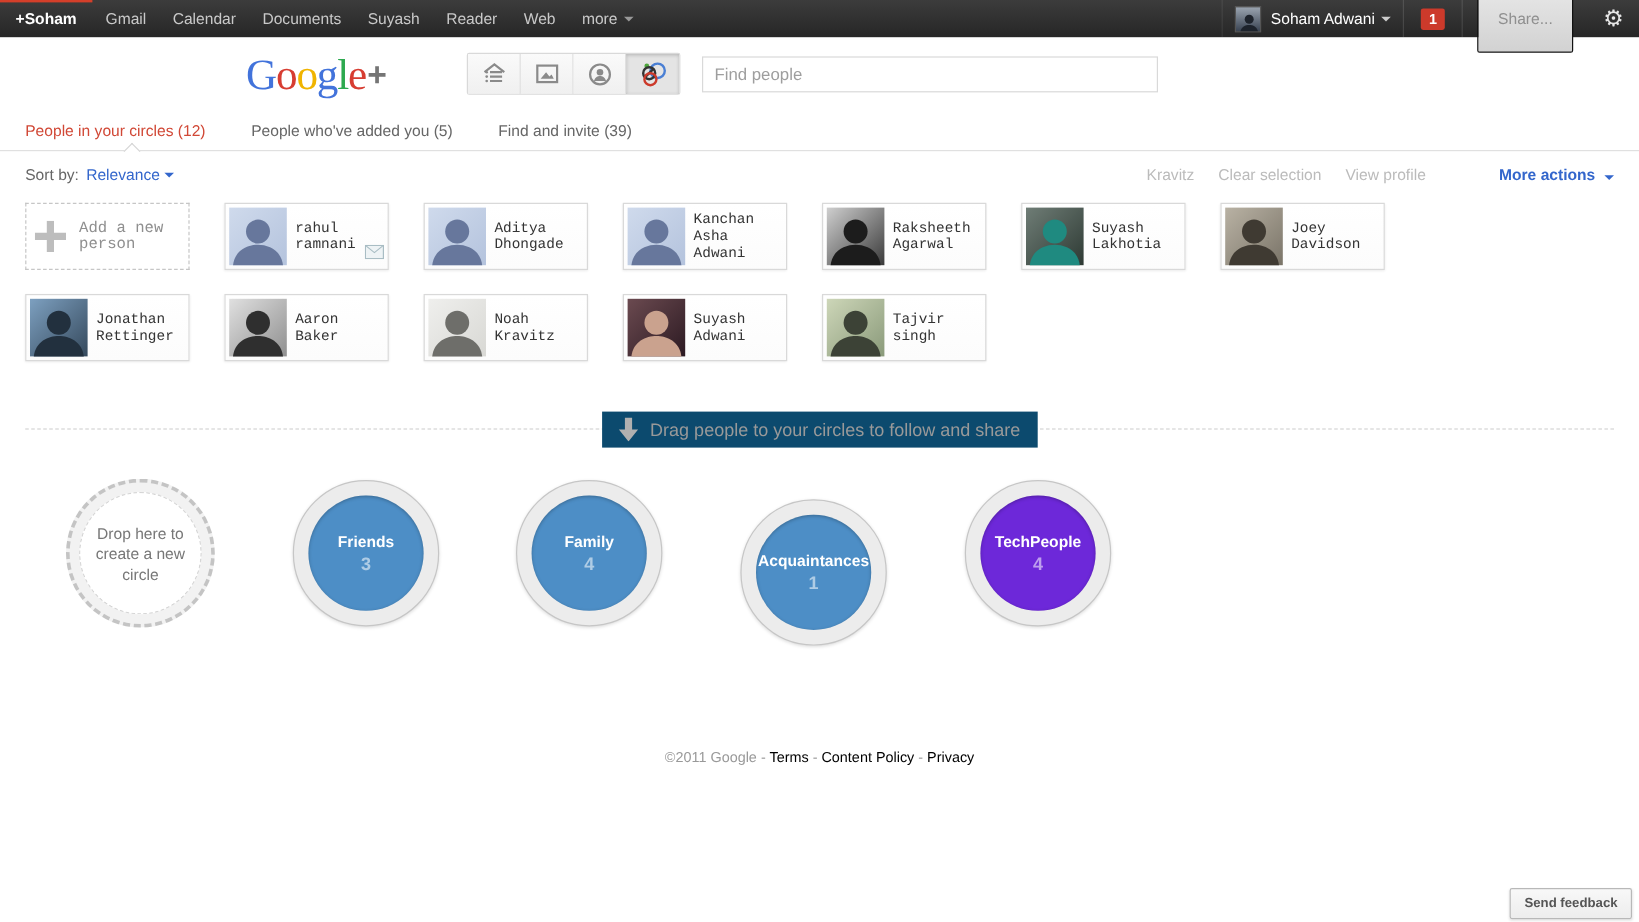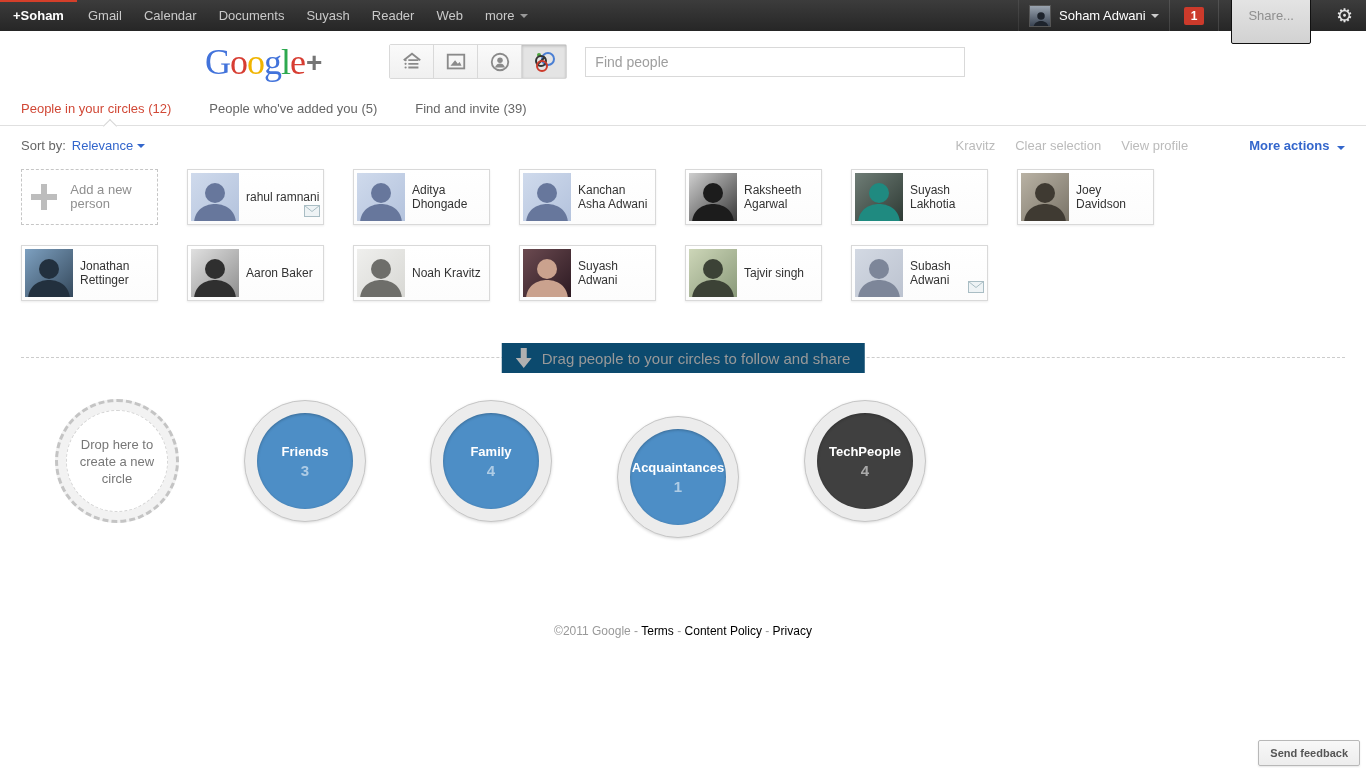--- a/index.html
+++ b/index.html
@@ -50,21 +50,21 @@
   .action-disabled { color:#bbb; cursor:default; }
   .action-more { color:#3366cc; font-weight:bold; cursor:pointer;margin-left:41px; }
 
   
   .cards { padding:8px 0 0 21px; display:flex; flex-wrap:wrap; width:1345px; }
   .card { width:137px; height:56px; border:1px solid #d9d9d9; background:linear-gradient(#fff,#fcfcfc); box-shadow:0 1px 2px rgba(0,0,0,.08); margin:0 29px 20px 0; display:flex; align-items:center; padding:3px; cursor:pointer; position:relative; }
   .card-add { width:137px; height:56px; border:1px dashed #c6c6c6; margin:0 29px 20px 0; display:flex; align-items:center; padding:3px; cursor:pointer; color:#8f8f8f; font-size:13px; }
   .card-add .plus-icon { width:48px; display:flex; justify-content:center; }
   .avatar { width:48px; height:48px; flex:none; overflow:hidden; position:relative; }
   .avatar svg { position:absolute; bottom:-3px; left:0; }
-  .card-name { font-size:12px; color:#333; line-height:14px; padding-left:7px; word-break:break-word; }
+  .card-name { font-size:12px; color:#333; line-height:14px; padding-left:7px; word-break:break-word;font-family:Liberation Mono, monospace; }
   .mail-badge { position:absolute; right:3px; bottom:3px; }
 
   
   .dragrow { position:relative; margin:22px 21px 0 21px; height:30px; }
   .dragrow::before { content:""; position:absolute; left:0; right:0; top:14px; border-top:1px dashed #ccc; }
   .drag-label { position:absolute; left:50%; transform:translateX(-50%); top:0; background:#0c4a6e; padding:0 14px; display:flex; align-items:center; gap:10px; color:#999; font-size:15px; height:30px; }
 
   
   .circles-area { position:relative; height:215px; margin-top:12px; }
   .circle-outer { position:absolute; width:122px; height:122px; border-radius:50%; background:#ececec; border:1px solid #c6c6c6; box-shadow:0 1px 3px rgba(0,0,0,.15); cursor:pointer; }
@@ -292,33 +292,20 @@
     </div>
     <div class="card">
       <span class="avatar" style="background: linear-gradient(135deg, rgb(205, 214, 184), rgb(138, 154, 122));">
         <svg width="48" height="48" viewBox="0 0 48 48">
           <circle cx="24" cy="17" r="10" fill="#3c4236"></circle>
           <path d="M3 48 C3 33 15 28 24 28 C33 28 45 33 45 48 Z" fill="#3c4236"></path>
         </svg>
       </span>
       <span class="card-name">Tajvir singh</span>
     </div>
-    <div class="card">
-      <span class="avatar" style="background: linear-gradient(135deg, rgb(211, 217, 227), rgb(188, 195, 208));">
-        <svg width="48" height="48" viewBox="0 0 48 48">
-          <circle cx="24" cy="17" r="10" fill="#7d8699"></circle>
-          <path d="M3 48 C3 33 15 28 24 28 C33 28 45 33 45 48 Z" fill="#7d8699"></path>
-        </svg>
-      </span>
-      <span class="card-name">Subash Adwani</span>
-      <span class="mail-badge"><svg width="16" height="12" viewBox="0 0 16 12">
-          <rect x="0.5" y="0.5" width="15" height="11" fill="#eef3f5" stroke="#a9bdc4"></rect>
-          <path d="M0.5 0.5 L8 6.5 L15.5 0.5" fill="none" stroke="#a9bdc4"></path>
-        </svg></span>
-    </div>
   </div>
 
 <div class="dragrow">
   <span class="drag-label">
     <svg width="16" height="20" viewBox="0 0 16 20">
         <path d="M5 0h6v10h5l-8 10-8-10h5z" fill="#b0b0b0"></path>
       </svg>
     <span>Drag people to your circles to follow and share</span>
   </span>
 </div>
@@ -339,21 +326,21 @@
         <div class="circle-count">4</div>
       </div>
     </div>
     <div class="circle-outer" style="left: 617px; top: 31px;">
       <div class="circle-inner" style="background: rgb(77, 142, 198);">
         <div class="circle-name">Acquaintances</div>
         <div class="circle-count">1</div>
       </div>
     </div>
     <div class="circle-outer" style="left: 804px; top: 15px;">
-      <div class="circle-inner" style="background: #404040;">
+      <div class="circle-inner" style="background: #6d28d9;">
         <div class="circle-name">TechPeople</div>
         <div class="circle-count">4</div>
       </div>
     </div>
   </div>
 
 <div class="footer">
   <span>©2011 Google</span>
   <span id="footer-links"><span> - </span><a>Terms</a><span> - </span><a>Content Policy</a><span> - </span><a>Privacy</a></span>
 </div>

